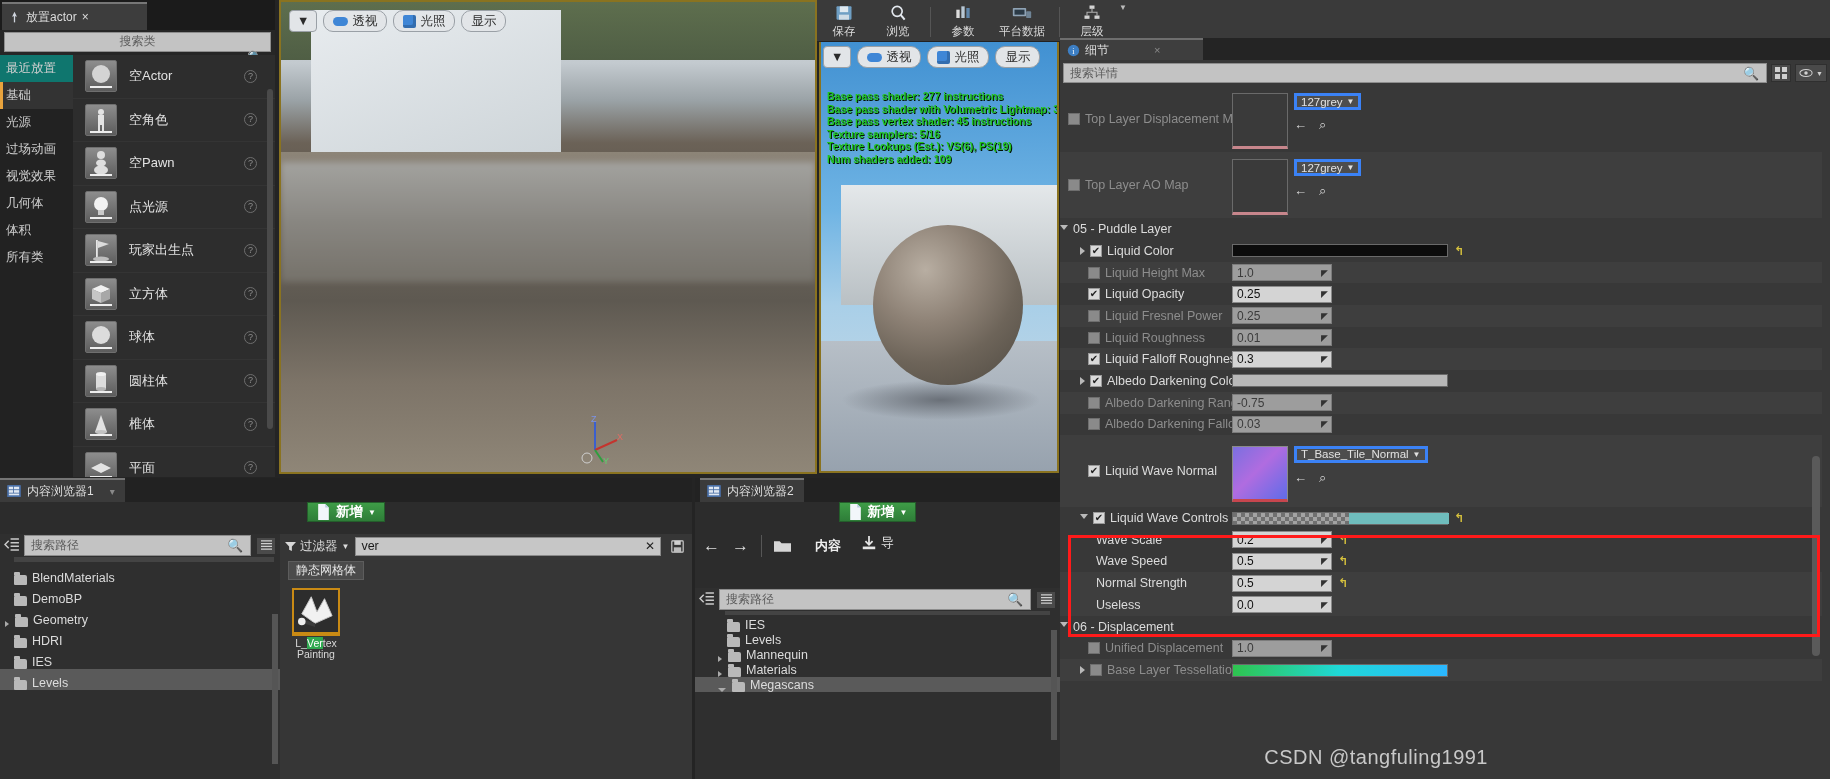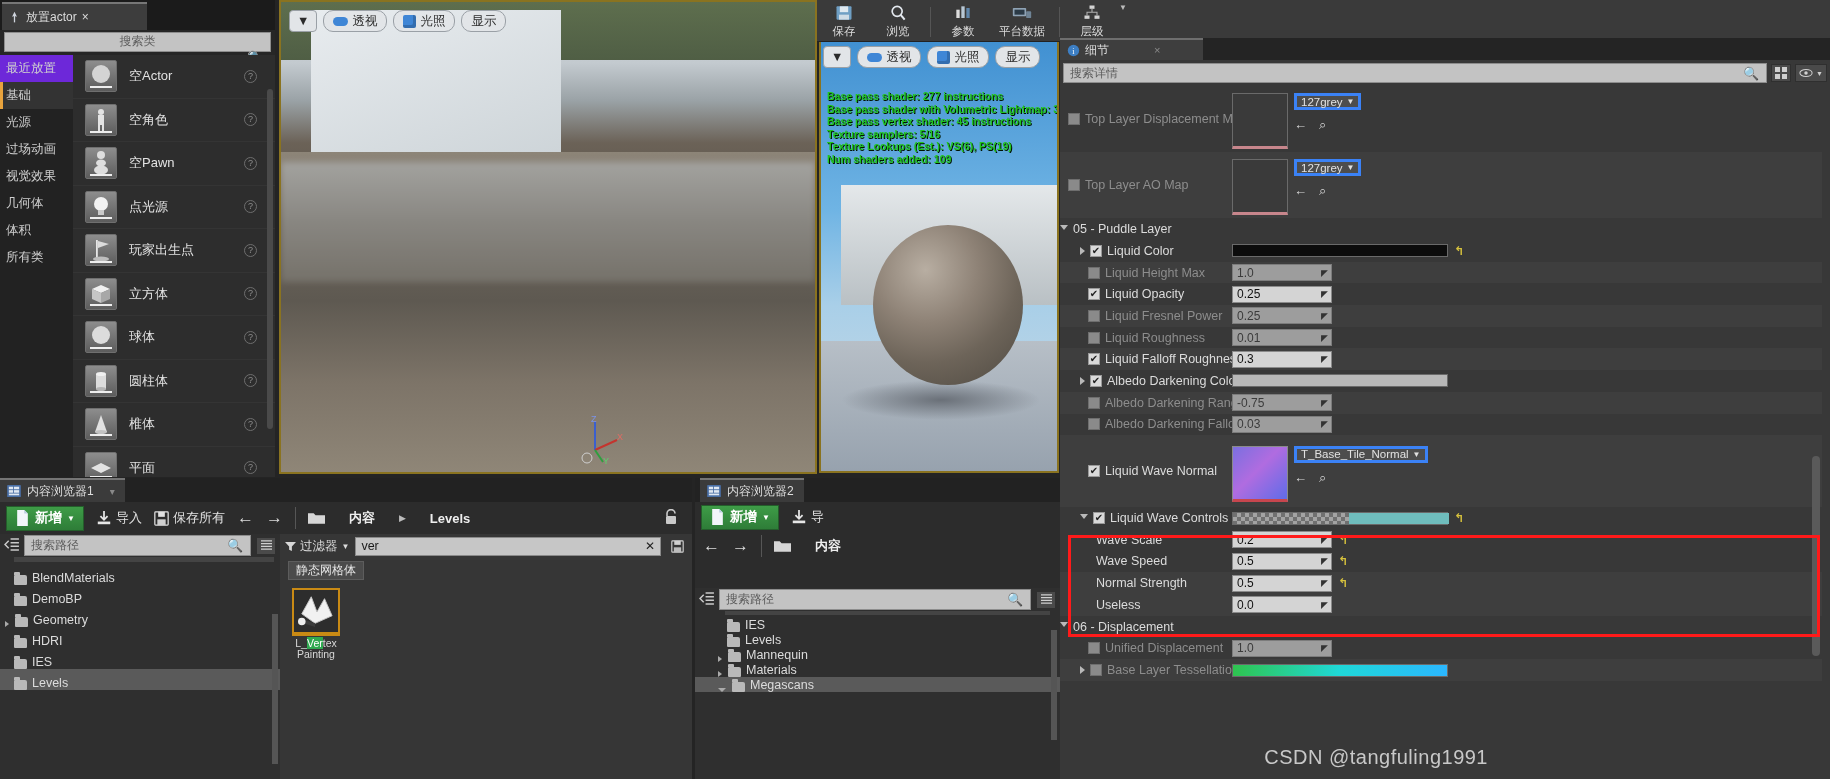--- a/index.html
+++ b/index.html
@@ -17,21 +17,21 @@
   #placeActors { left:0; top:0; width:275px; height:477px; background:#262626; }
   #paTabs { height:30px; background:#1b1b1b; position:relative; }
   #paTab { position:absolute; left:2px; top:2px; height:28px; width:145px;
     background:#3d3d3d; border-top:2px solid #777; display:flex; align-items:center;
     padding:0 6px; color:#dcdcdc; font-size:12px; gap:5px; }
   #paSearch { position:absolute; left:4px; top:32px; width:267px;flex-direction:column; }
   #paBody { position:absolute; left:0; top:55px; right:0; bottom:0; display:flex; }
   #paCats { width:73px; background:#222; padding-top:0; }
   .cat { height:27px; display:flex; align-items:center; padding-left:6px;
     color:#cfcfcf; font-size:12.5px; }
-  .cat.sel { background:#6d28d9; }
+  .cat.sel { background:#0f766e; }
   .cat.sel2 { background:#333; border-left:3px solid #e8a33d; padding-left:3px; }
   #paList { flex:1; background:#2d2d2d; position:relative; overflow:hidden; }
   .aItem { height:43.5px; display:flex; align-items:center; gap:12px; padding-left:12px;
     color:#e2e2e2; font-size:13px; border-bottom:1px solid #343434; position:relative;}
   .thumb { width:32px; height:32px; border-radius:2px;
     background:linear-gradient(#8d8d8d,#5c5c5c); border:1px solid #6f6f6f;
     display:flex; align-items:center; justify-content:center; overflow:hidden; }
   .qmark { position:absolute; right:18px; width:13px; height:13px; border-radius:50%;
     border:1px solid #6e6e6e; color:#8e8e8e; font-size:9px; text-align:center;
     line-height:11px; }
@@ -143,21 +143,21 @@
   #dScroll { position:absolute; right:2px; top:370px; width:8px; height:200px;
     background:#5a5a5a; border-radius:4px; }
 
   
   #cb1 { left:0; top:478px; width:692px; height:301px; background:#0f766e; }
   .cbTabbar { height:24px; background:#222; position:relative; }
   .cbTab { position:absolute; left:0; top:0; height:24px; background:#3b3b3b;
     border-top:2px solid #757575; display:flex; align-items:center; gap:6px;
     padding:0 10px 0 7px; color:#dedede; font-size:12px; }
   .cbToolbar { height:32px; display:flex; align-items:center; gap:12px; padding:0 6px;
-    color:#e0e0e0; font-size:13px; background:#2c2c2c; }
+    color:#e0e0e0; font-size:13px; background:#2c2c2c;flex-direction:column; }
   .greenbtn { background:linear-gradient(#3e9c47,#2e7d38); border:1px solid #245e2b;
     height:25px; display:flex; align-items:center; gap:5px; padding:0 8px;
     color:#fff; font-size:13.5px; font-weight:bold; }
   .tbtxt { display:flex; align-items:center; gap:4px; color:#e0e0e0; font-size:13px; }
   .vsep { width:1px; height:22px; background:#565656; }
   .crumb { display:flex; align-items:center; gap:24px; font-size:13px; color:#eee;
     font-weight:bold; }
   #cbSplit { position:absolute; left:0; top:56px; right:0; bottom:0; display:flex; }
   #cbTree { width:280px; background:#2f2f2f; }
   .treeSearch { height:23px; display:flex; align-items:center; gap:5px; padding:0 4px;

